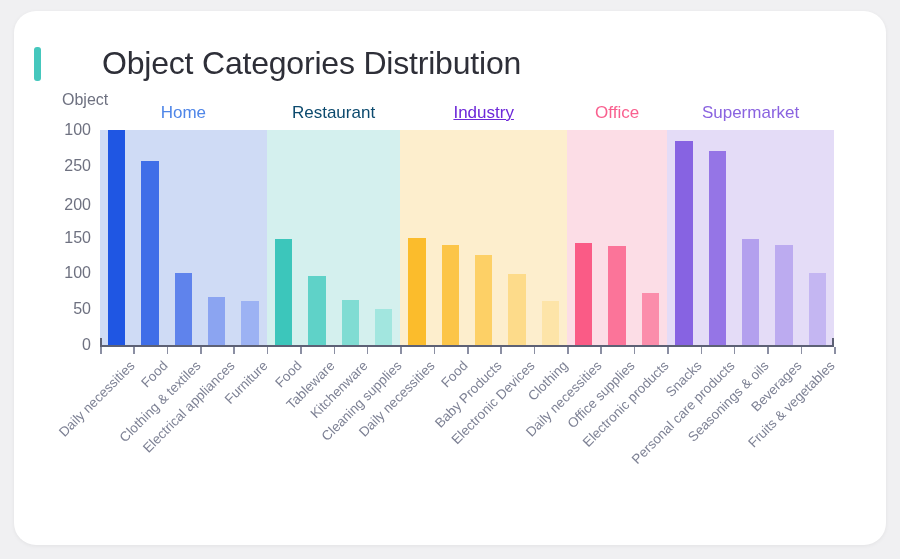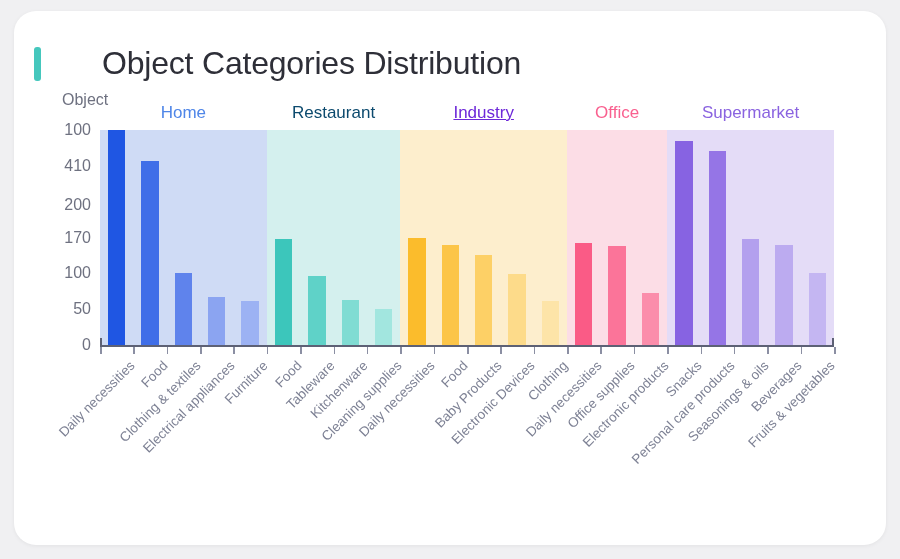--- a/index.html
+++ b/index.html
@@ -149,25 +149,25 @@
     <div class="axis-title">Object</div>
 
     <div class="plot" id="plot">
         <div class="gridline" style="top: 215px;"></div>
         <div class="ytick" style="top: 215px;">0</div>
         <div class="gridline" style="top: 179.167px;"></div>
         <div class="ytick" style="top: 179.167px;">50</div>
         <div class="gridline" style="top: 143.333px;"></div>
         <div class="ytick" style="top: 143.333px;">100</div>
         <div class="gridline" style="top: 107.5px;"></div>
-        <div class="ytick" style="top: 107.5px;">170</div>
+        <div class="ytick" style="top: 107.5px;">150</div>
         <div class="gridline" style="top: 71.6667px;"></div>
         <div class="ytick" style="top: 75px;">200</div>
         <div class="gridline" style="top: 35.8333px;"></div>
-        <div class="ytick" style="top: 35.8333px;">410</div>
+        <div class="ytick" style="top: 35.8333px;">250</div>
         <div class="gridline" style="top: 0px;"></div>
         <div class="ytick" style="top: 0px;">100</div>
         <div class="band" style="left: 0px; width: 166.818px; background: rgb(207, 219, 245);"></div>
         <div class="group-label" style="left: 83.4091px; color: rgb(79, 134, 232);">Home</div>
         <div class="bar" title="Daily necessities: 300" style="left: 8.00727px; width: 17.3491px; height: 215px; background: rgb(31, 86, 227);"></div>
         <div class="bar" title="Food: 257" style="left: 41.3709px; width: 17.3491px; height: 184.183px; background: rgb(63, 110, 232);"></div>
         <div class="bar" title="Clothing &amp; textiles: 101" style="left: 74.7345px; width: 17.3491px; height: 72.3833px; background: rgb(95, 131, 236);"></div>
         <div class="bar" title="Electrical appliances: 67" style="left: 108.098px; width: 17.3491px; height: 48.0167px; background: rgb(139, 164, 241);"></div>
         <div class="bar" title="Furniture: 62" style="left: 141.462px; width: 17.3491px; height: 44.4333px; background: rgb(156, 178, 243);"></div>
         <div class="band" style="left: 166.818px; width: 133.455px; background: rgb(212, 240, 238);"></div>

